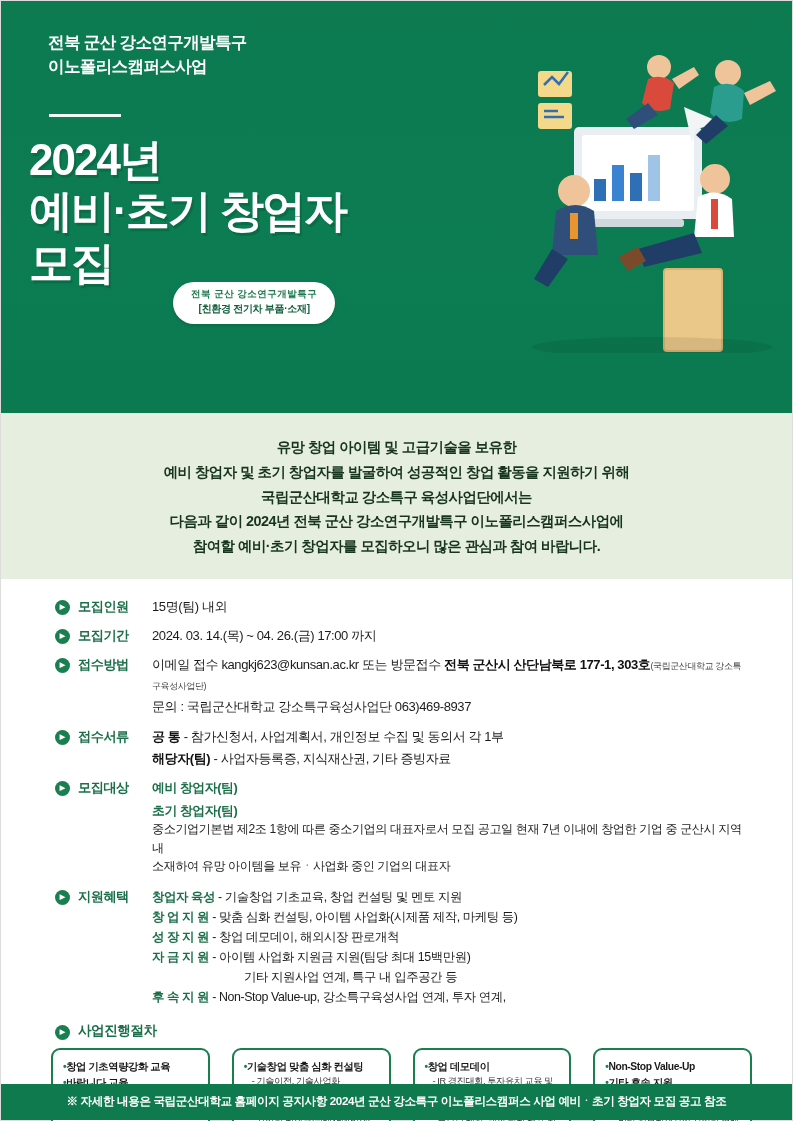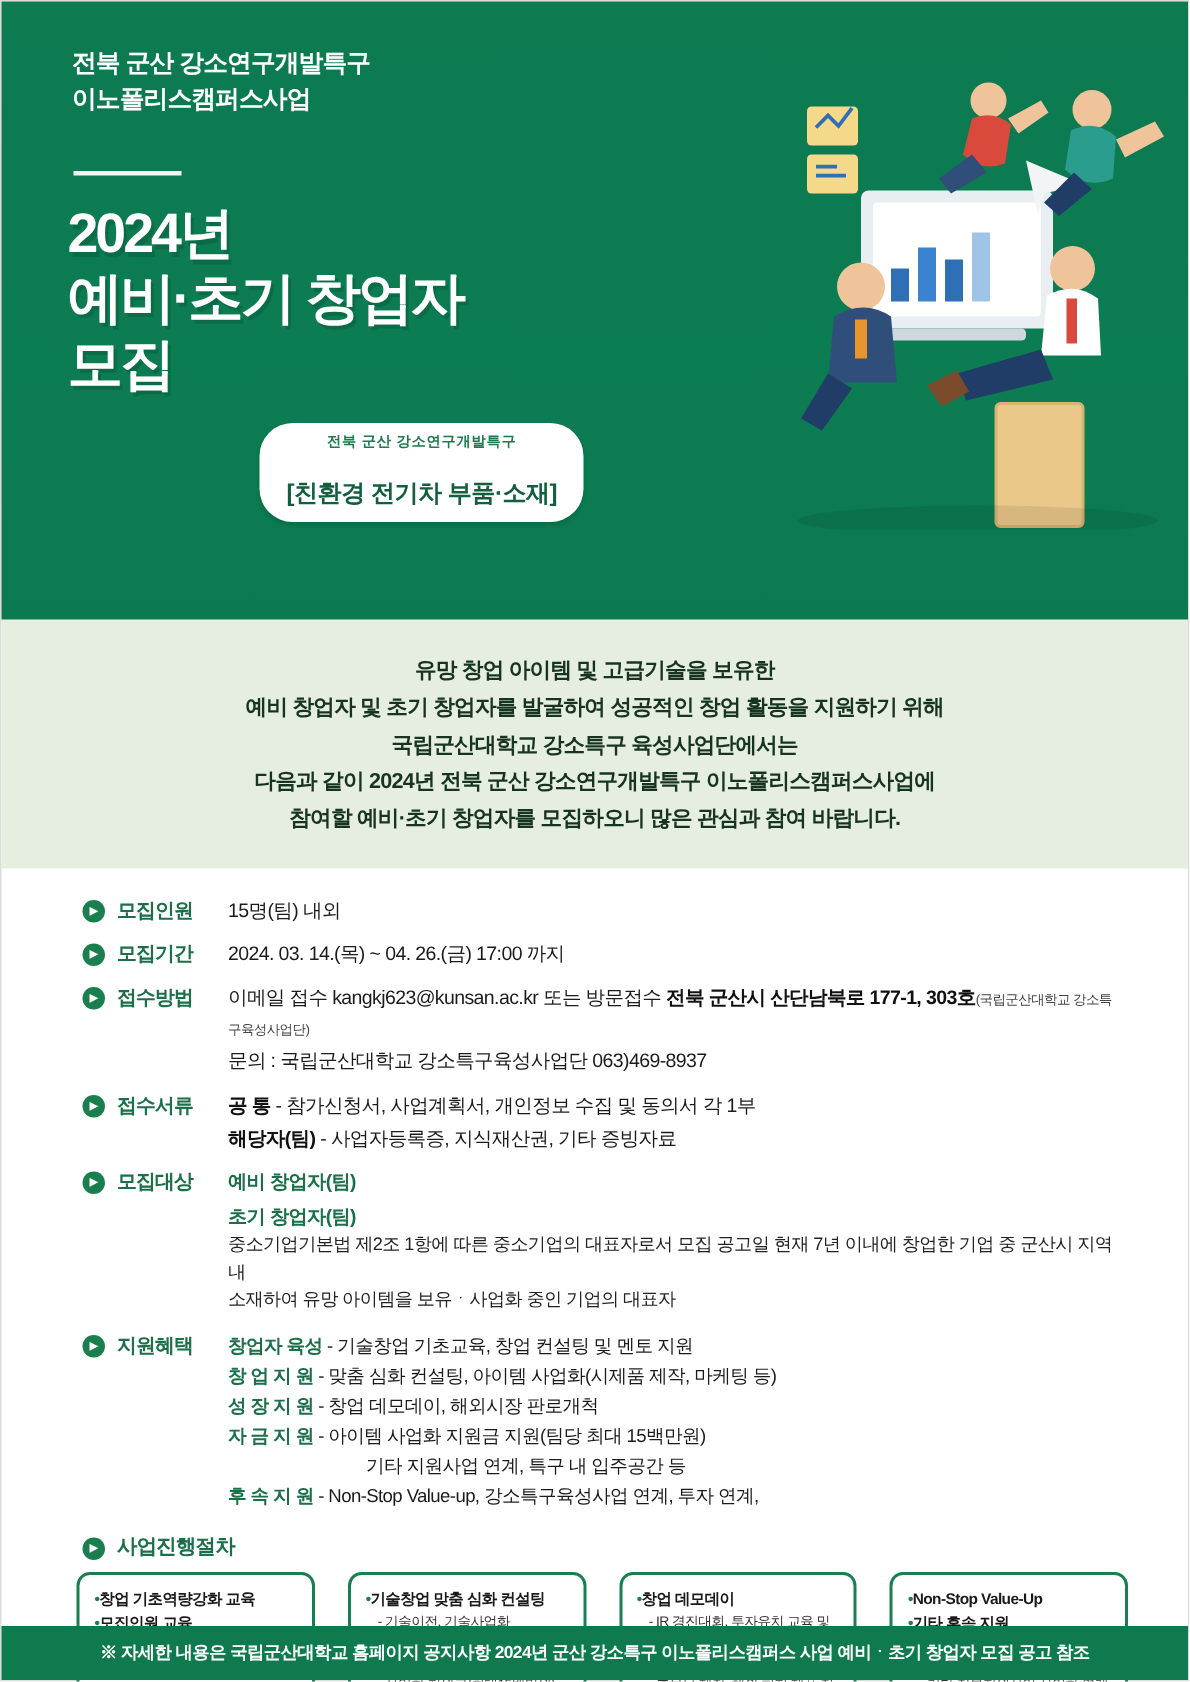--- a/index.html
+++ b/index.html
@@ -28,35 +28,35 @@
     position: absolute; left: 47px; top: 30px;
     color: #ffffff; font-size: 16.5px; font-weight: bold; line-height: 1.45;
     letter-spacing: -0.6px;
     z-index: 5;
   }
   .hero-rule {
     position: absolute; left: 48px; top: 113px;
     width: 72px; height: 3px; background: #ffffff; opacity: .95; z-index: 5;
   }
   .hero-title {
-    position: absolute; left: 44px; top: 133px;
-    color: #ffffff; font-size: 37px; font-weight: bold; line-height: 1.17;
+    position: absolute; left: 28px; top: 133px;
+    color: #ffffff; font-size: 44px; font-weight: bold; line-height: 1.17;
     letter-spacing: -2px;
     text-shadow: 2px 3px 0 rgba(0,0,0,0.13);
     z-index: 5;
   }
   .hero-badge {
     position: absolute; left: 172px; top: 281px;
     background: #ffffff; border-radius: 22px;
     padding: 6px 18px 8px 18px;
     text-align: center; z-index: 6;
     box-shadow: 0 2px 3px rgba(0,0,0,.12);
   }
   .hero-badge .b1 { font-size: 9.5px; color: #1d7a4e; font-weight: bold; letter-spacing: .5px;}
-  .hero-badge .b2 { font-size: 16px; color: #135f3d; font-weight: bold; letter-spacing: -.3px; margin-top:18px;}
+  .hero-badge .b2 { font-size: 10px; color: #135f3d; font-weight: bold; letter-spacing: -.3px; margin-top:1px;}
 
   
   .illus { position: absolute; right: 0; top: 0; width: 340px; height: 352px; z-index: 2; }
 
   
   .intro {
     background: #e6efdf;
     padding: 22px 30px 20px 30px;
     text-align: center;
   }
@@ -260,21 +260,21 @@
 
     <div class="proc-title">
       <span class="bullet"></span>
       <span class="t">사업진행절차</span>
     </div>
 
     <div class="proc-wrap">
       <div class="proc-box">
         <ul>
           <li class="l1">창업 기초역량강화 교육</li>
-          <li class="l1">모집인원 교육</li>
+          <li class="l1">바랍니다 교육</li>
           <li class="l1">창업 컨설팅 및 멘토 지원</li>
           <li class="l1">우수 (예비)창업자 선발 및</li>
           <li class="l1" style="padding-left:9px">사업화 지원금 배정</li>
         </ul>
       </div>
       <div class="arrow">≫</div>
       <div class="proc-box">
         <ul>
           <li class="l1">기술창업 맞춤 심화 컨설팅</li>
           <li class="l2">기술이전, 기술사업화</li>

